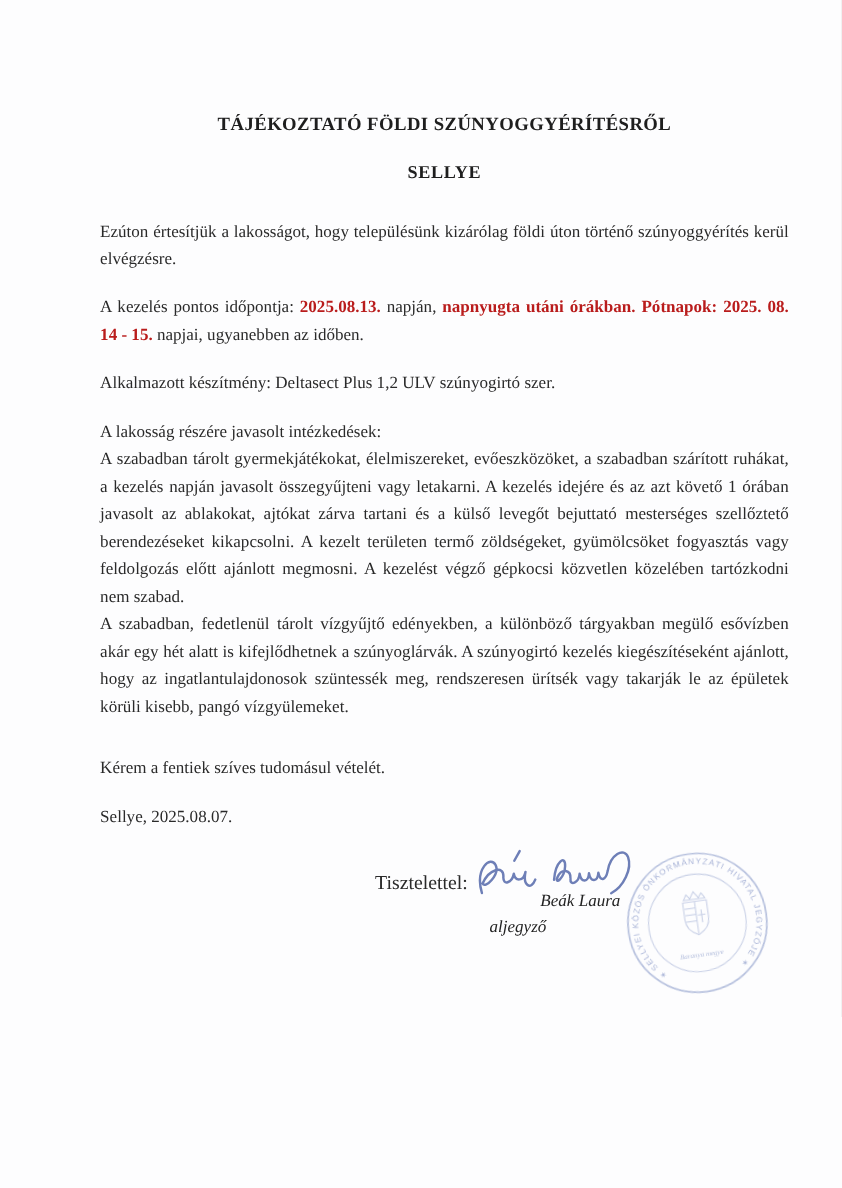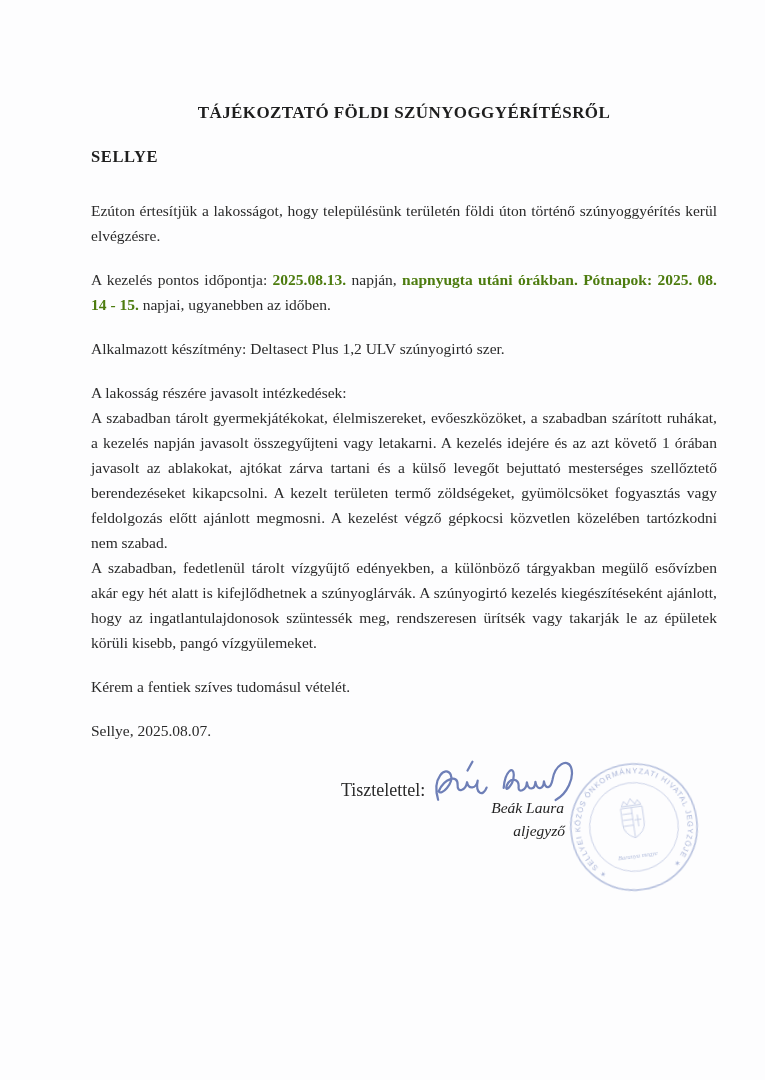--- a/index.html
+++ b/index.html
@@ -16,71 +16,71 @@
   }
   .doc-title{
     margin:0 0 24px 0;
     font-size:17px;line-height:20px;
     font-weight:bold;text-align:center;
     letter-spacing:.4px;color:#1e1e1e;
   }
   .doc-subtitle{
     margin:0 0 32px 0;
     font-size:16.5px;line-height:19px;
-    font-weight:bold;text-align:left;
+    font-weight:bold;text-align:center;
     letter-spacing:.6px;color:#1e1e1e;
   }
   .para{
     margin:0 0 19px 0;
     font-size:15.5px;line-height:25px;
     text-align:justify;
   }
   .para.tight{margin:0;}
-  .measures-block{margin:0 0 19px 0;}
-  b{color:#4d7c0f;}
+  .measures-block{margin:0 0 31px 0;}
+  b{color:#b91c1c;}
   .sig-area{
     position:relative;
     height:200px;
     margin-top:14px;
   }
   .salutation{
     position:absolute;left:250px;top:18px;
     font-size:18px;
   }
   .sig-svg{
     position:absolute;left:338px;top:-6px;
     width:160px;height:62px;
     transform:rotate(-3deg);
   }
   .sig-name{
     position:absolute;left:347px;top:37px;width:126px;
     font-style:italic;font-size:15.5px;text-align:right;color:#232323;
   }
   .sig-role{
     position:absolute;left:354px;top:60px;width:120px;
-    font-style:italic;font-size:15.5px;text-align:right;color:#232323;
+    font-style:italic;font-size:15.5px;text-align:left;color:#232323;
   }
   .stamp{
     position:absolute;left:474px;top:-4px;
     width:138px;height:138px;
     transform:rotate(-8deg);
     opacity:.82;
     filter:blur(.3px);
   }
 </style>
 </head>
 <body>
 
 <div class="page">
 
   <h1 class="doc-title">TÁJÉKOZTATÓ FÖLDI SZÚNYOGGYÉRÍTÉSRŐL</h1>
 
   <h2 class="doc-subtitle">SELLYE</h2>
 
-  <p class="para">Ezúton értesítjük a lakosságot, hogy településünk területén földi úton történő szúnyoggyérítés kerül elvégzésre.</p>
+  <p class="para">Ezúton értesítjük a lakosságot, hogy településünk kizárólag földi úton történő szúnyoggyérítés kerül elvégzésre.</p>
 
   <p class="para"><span>A kezelés pontos időpontja: </span><b>2025.08.13.</b><span> napján, </span><b>napnyugta utáni órákban.</b><b> Pótnapok: 2025. 08. 14 - 15.</b><span> napjai, ugyanebben az időben.</span></p>
 
   <p class="para">Alkalmazott készítmény: Deltasect Plus 1,2 ULV szúnyogirtó szer.</p>
 
 
   <div class="measures-block">
     <p class="para tight">A lakosság részére javasolt intézkedések:</p>
     <p class="para tight">A szabadban tárolt gyermekjátékokat, élelmiszereket, evőeszközöket, a szabadban szárított ruhákat, a kezelés napján javasolt összegyűjteni vagy letakarni. A kezelés idejére és az azt követő 1 órában javasolt az ablakokat, ajtókat zárva tartani és a külső levegőt bejuttató mesterséges szellőztető berendezéseket kikapcsolni. A kezelt területen termő zöldségeket, gyümölcsöket fogyasztás vagy feldolgozás előtt ajánlott megmosni. A kezelést végző gépkocsi közvetlen közelében tartózkodni nem szabad.</p>
     <p class="para tight">A szabadban, fedetlenül tárolt vízgyűjtő edényekben, a különböző tárgyakban megülő esővízben akár egy hét alatt is kifejlődhetnek a szúnyoglárvák. A szúnyogirtó kezelés kiegészítéseként ajánlott, hogy az ingatlantulajdonosok szüntessék meg, rendszeresen ürítsék vagy takarják le az épületek körüli kisebb, pangó vízgyülemeket.</p>

